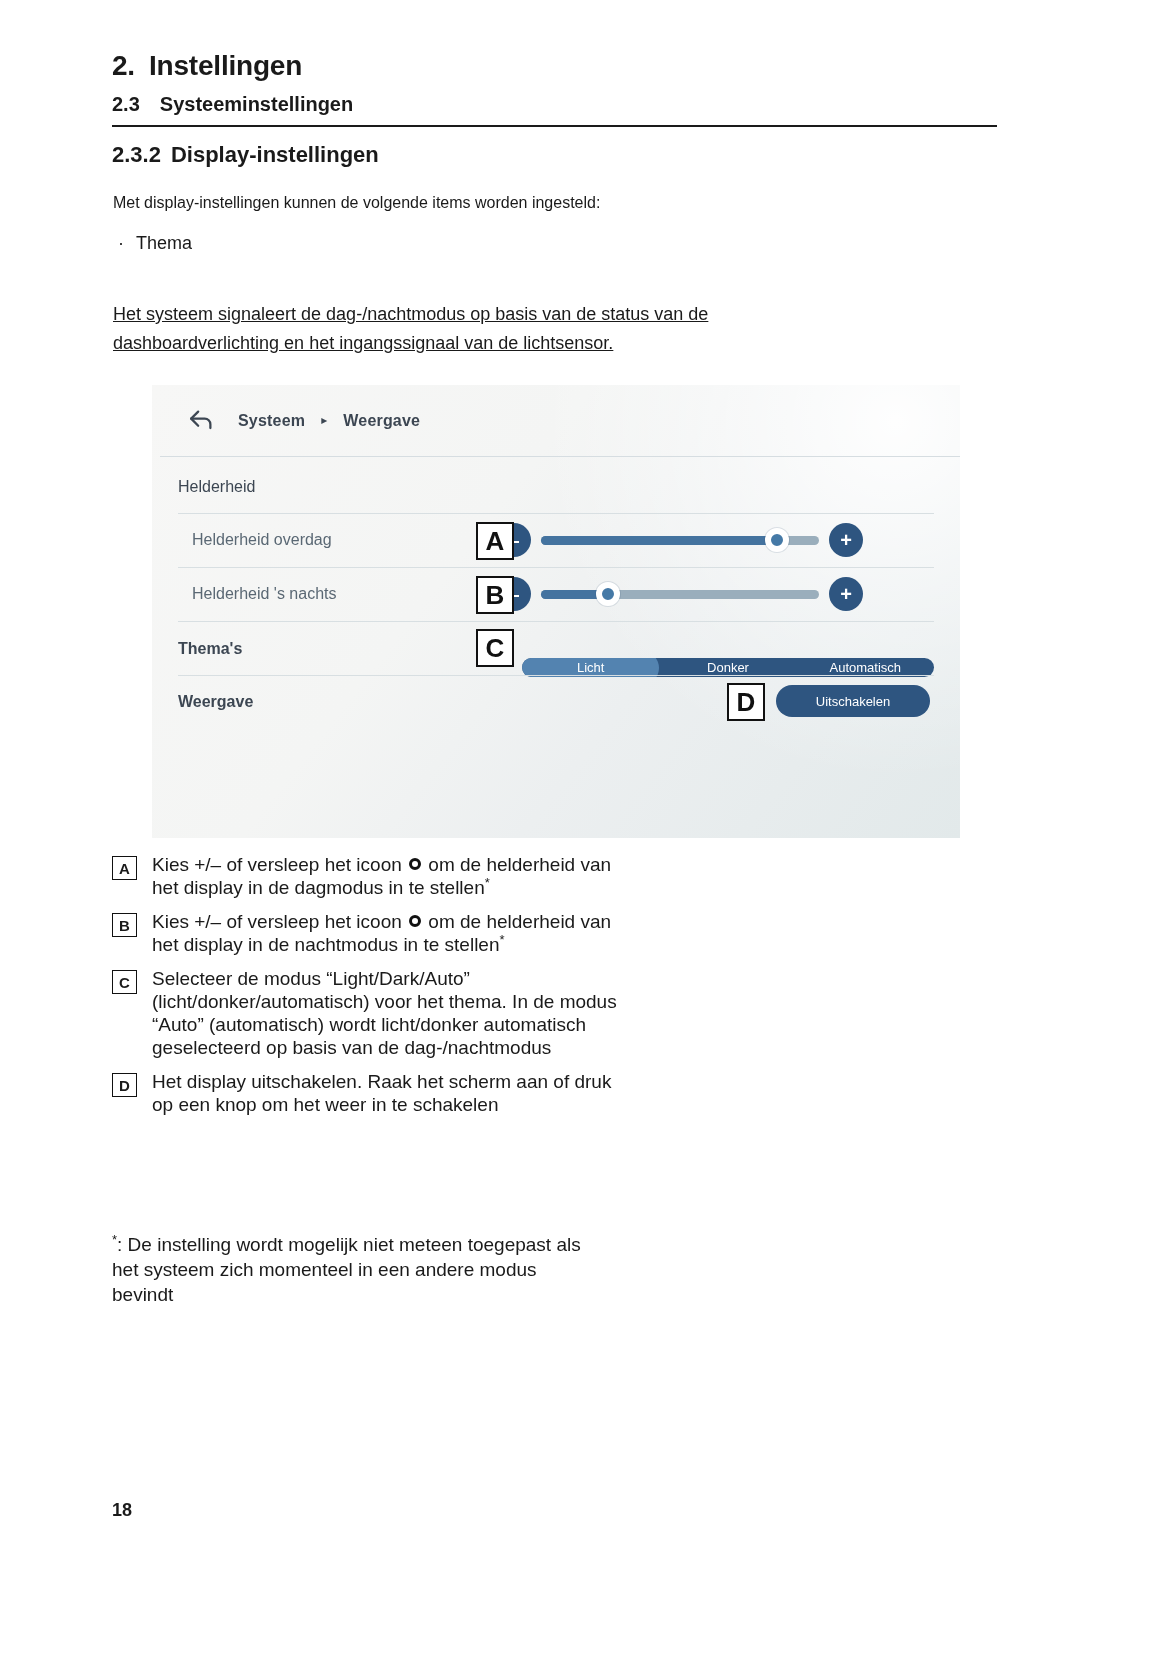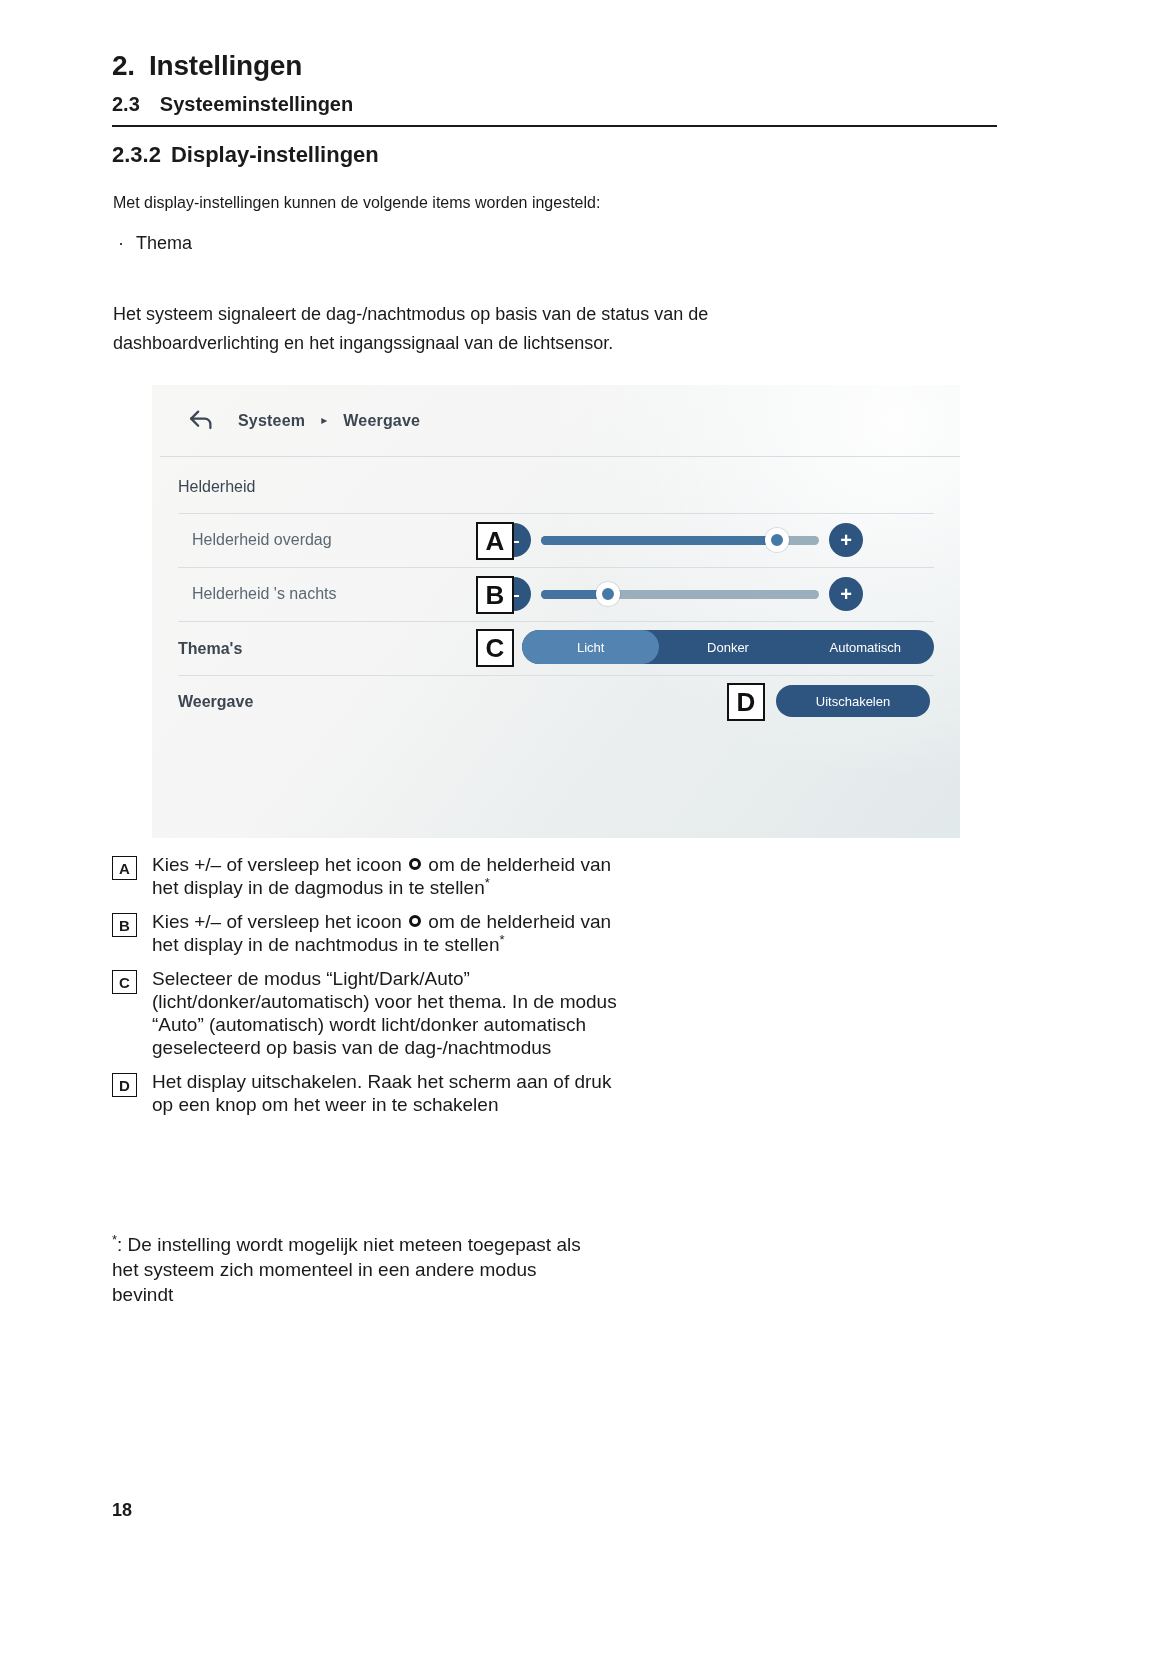--- a/index.html
+++ b/index.html
@@ -87,20 +87,21 @@
     display: inline-block;
     width: 18px;
   }
   .para2 {
     position: absolute;
     left: 113px;
     top: 300px;
     width: 760px;
     font-size: 18px;
     line-height: 29px;
+    text-decoration: underline;
   }
 
   
   .device {
     position: absolute;
     left: 152px;
     top: 385px;
     width: 808px;
     height: 453px;
     background:
@@ -221,27 +222,28 @@
     border-radius: 50%;
     background: #4579a6;
     border: 6px solid #ffffff;
     box-sizing: border-box;
     box-shadow: 0 0 0 1px rgba(60,90,120,0.15);
   }
 
   
   .segmented {
     position: absolute;
-    height: 34px;
+    height: 19px;
     width: 412px;
     border-radius: 17px;
     background: #2e5580;
     display: flex;
     align-items: center;
     overflow: hidden;
+    margin-top: 28px;
   }
   .seg {
     flex: 1 1 0;
     height: 34px;
     display: flex;
     align-items: center;
     justify-content: center;
     font-size: 13px;
     color: #ffffff;
     border-radius: 17px;

